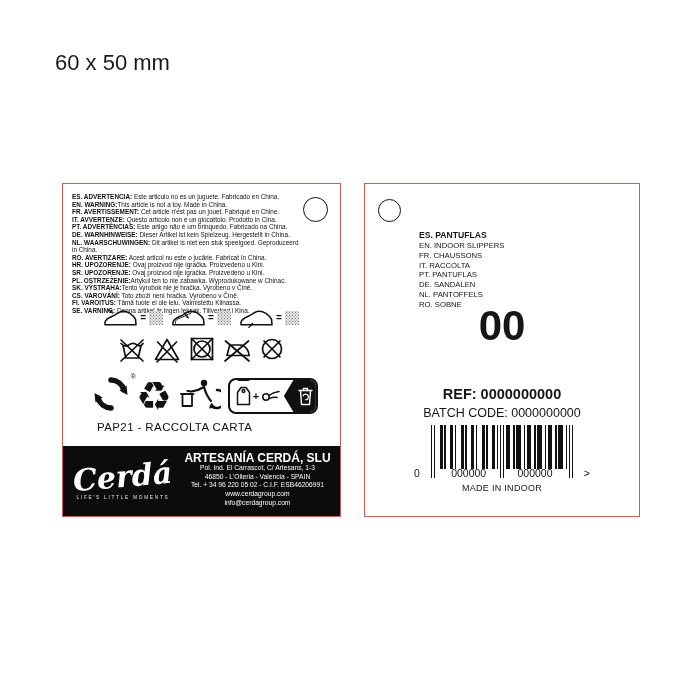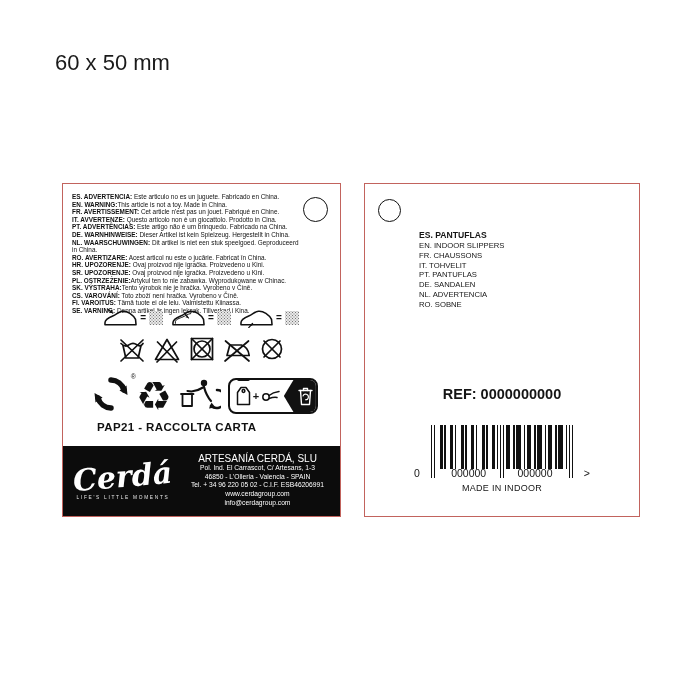--- a/index.html
+++ b/index.html
@@ -36,29 +36,29 @@
   .mobius{font-size:40px;line-height:40px;color:#111;font-family:"DejaVu Sans", sans-serif;}
   .sortbox{position:relative;width:86px;height:32px;border:2px solid #111;border-radius:8px;background:#fff;
     display:flex;align-items:center;overflow:hidden;box-sizing:content-box;}
   .sortbox-tab{position:absolute;top:-5px;left:7px;width:13px;height:6px;background:#111;border-radius:2px;}
   .sortbox-left{display:flex;align-items:center;gap:2px;padding-left:6px;}
   .sortbox-plus{font-size:11px;font-weight:bold;}
   .sortbox-black{position:absolute;right:0;top:0;bottom:0;width:32px;background:#111;
     clip-path:polygon(30% 0,100% 0,100% 100%,30% 100%,0 50%);
     display:flex;align-items:center;justify-content:flex-end;padding-right:3px;box-sizing:border-box;}
 
-  .pap-line{position:absolute;top:237px;left:34px;font-size:11.5px;font-weight:bold;letter-spacing:.4px;color:#111;}
+  .pap-line{position:absolute;top:237px;left:34px;font-size:11.5px;font-weight:normal;letter-spacing:.4px;color:#111;}
 
   .footer{position:absolute;left:0;right:0;bottom:0;height:70px;background:#0c0c0c;color:#fff;display:flex;}
   .brand-block{width:120px;display:flex;flex-direction:column;align-items:center;justify-content:center;}
   .brand-script{font-family:"DejaVu Serif", serif;font-style:italic;font-weight:bold;font-size:30px;line-height:30px;transform:rotate(-5deg);}
   .brand-tagline{font-size:4.8px;letter-spacing:1.7px;margin-top:3px;color:#e5e5e5;}
   .company-block{flex:1;display:flex;flex-direction:column;justify-content:center;text-align:center;
     font-size:6.7px;line-height:8.7px;padding-right:8px;}
-  .company-name{font-weight:normal;font-size:10px;line-height:9.5px;}
+  .company-name{font-weight:bold;font-size:12px;line-height:9.5px;}
 
   
   .lang-block{position:absolute;top:10px;left:54px;display:flex;margin-top:36px;}
   .lang-col1{width:92px;font-size:7.7px;line-height:9.8px;}
   .lang-title{font-weight:bold;font-size:8.6px;line-height:10px;margin-bottom:1px;}
   .lang-col2{font-size:7.7px;line-height:9.8px;margin-top:17px;}
 
   .size-range{position:absolute;top:97px;left:0;right:0;text-align:center;font-size:25px;font-weight:bold;letter-spacing:.5px;}
   .size-big{position:absolute;top:120px;left:0;right:0;text-align:center;font-size:42px;font-weight:bold;line-height:44px;}
   .ref-line{position:absolute;top:202px;left:0;right:0;text-align:center;font-size:14.5px;font-weight:bold;}
@@ -252,35 +252,37 @@
 
   <div class="lang-block">
     <div class="lang-col1">
       <div class="lang-title">ES. PANTUFLAS</div>
       <div>
 
           <div>EN. INDOOR SLIPPERS</div>
 
           <div>FR. CHAUSSONS</div>
 
-          <div>IT. TOHVELIT</div>
+          <div>IT. RACCOLTA</div>
 
           <div>PT. PANTUFLAS</div>
 
           <div>DE. SANDALEN</div>
 
-          <div>NL. ADVERTENCIA</div>
+          <div>NL. PANTOFFELS</div>
 
           <div>RO. SOBNE</div>
         </div>
     </div>
   </div>
 
+  <div class="size-big">00</div>
 
   <div class="ref-line">REF: 0000000000</div>
+  <div class="batch-line">BATCH CODE: 0000000000</div>
 
   <div class="barcode-wrap">
     <div class="bars">
         <div class="module b" style="height: 53px;"></div>
         <div class="module" style="height: 53px;"></div>
         <div class="module b" style="height: 53px;"></div>
         <div class="module" style="height: 44px;"></div>
         <div class="module" style="height: 44px;"></div>
         <div class="module" style="height: 44px;"></div>
         <div class="module b" style="height: 44px;"></div>

